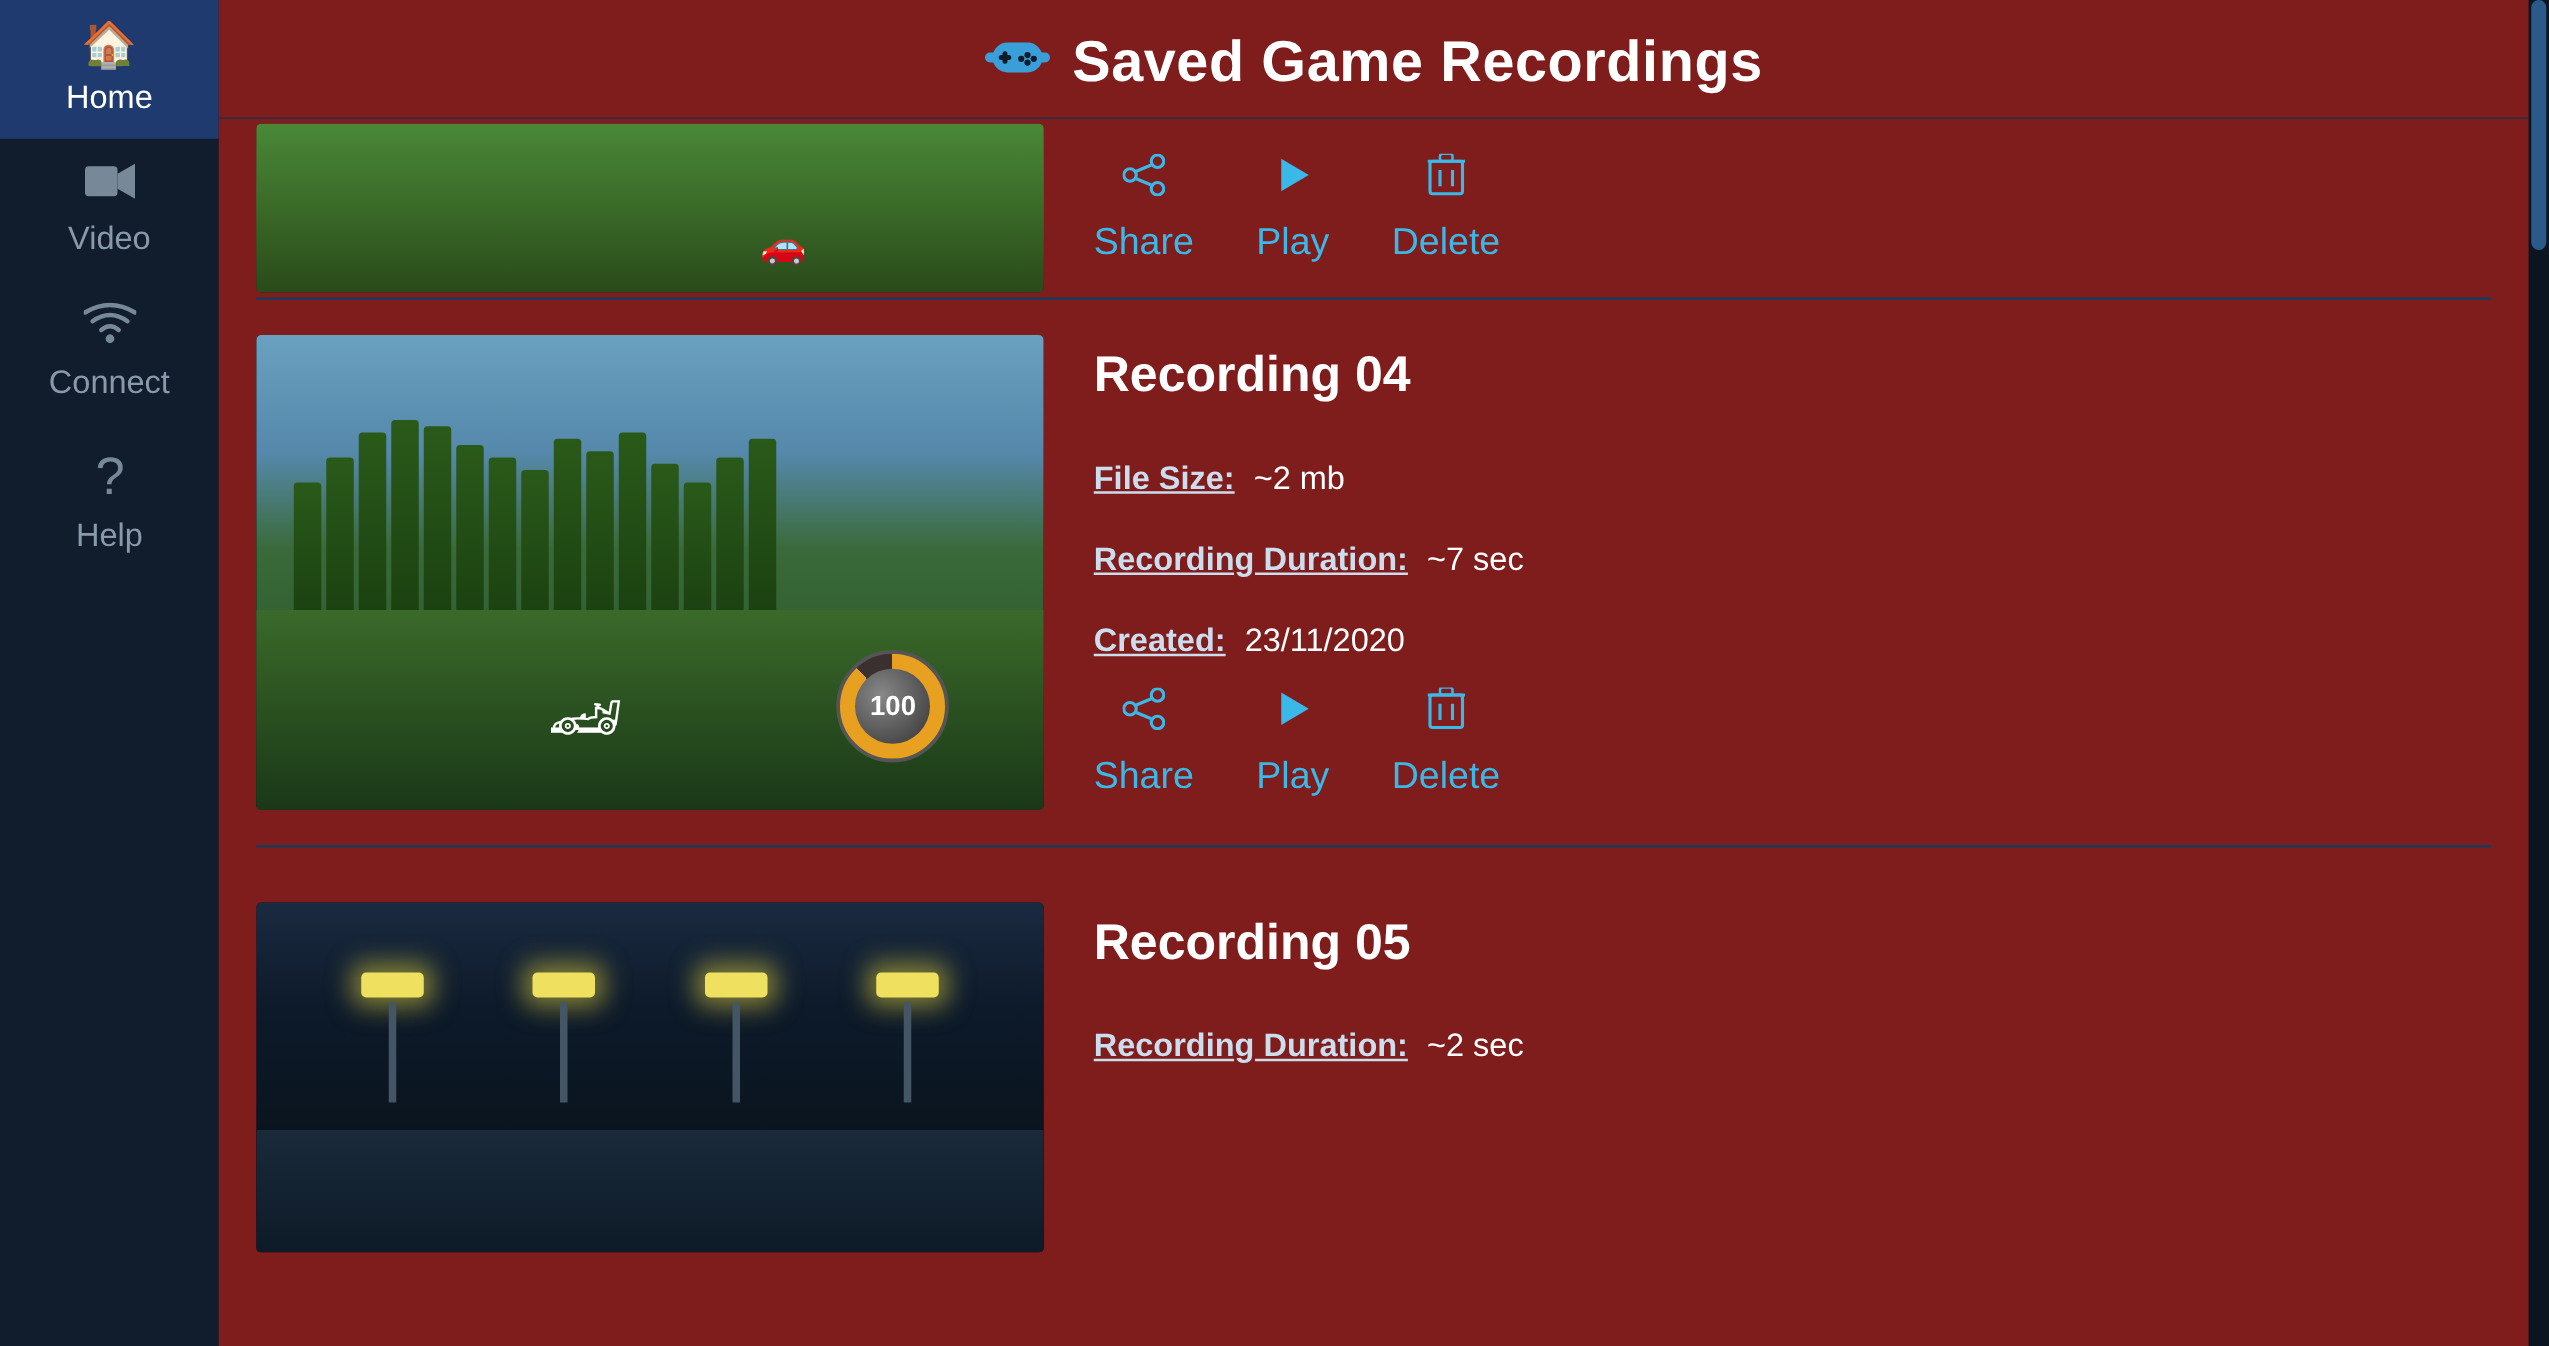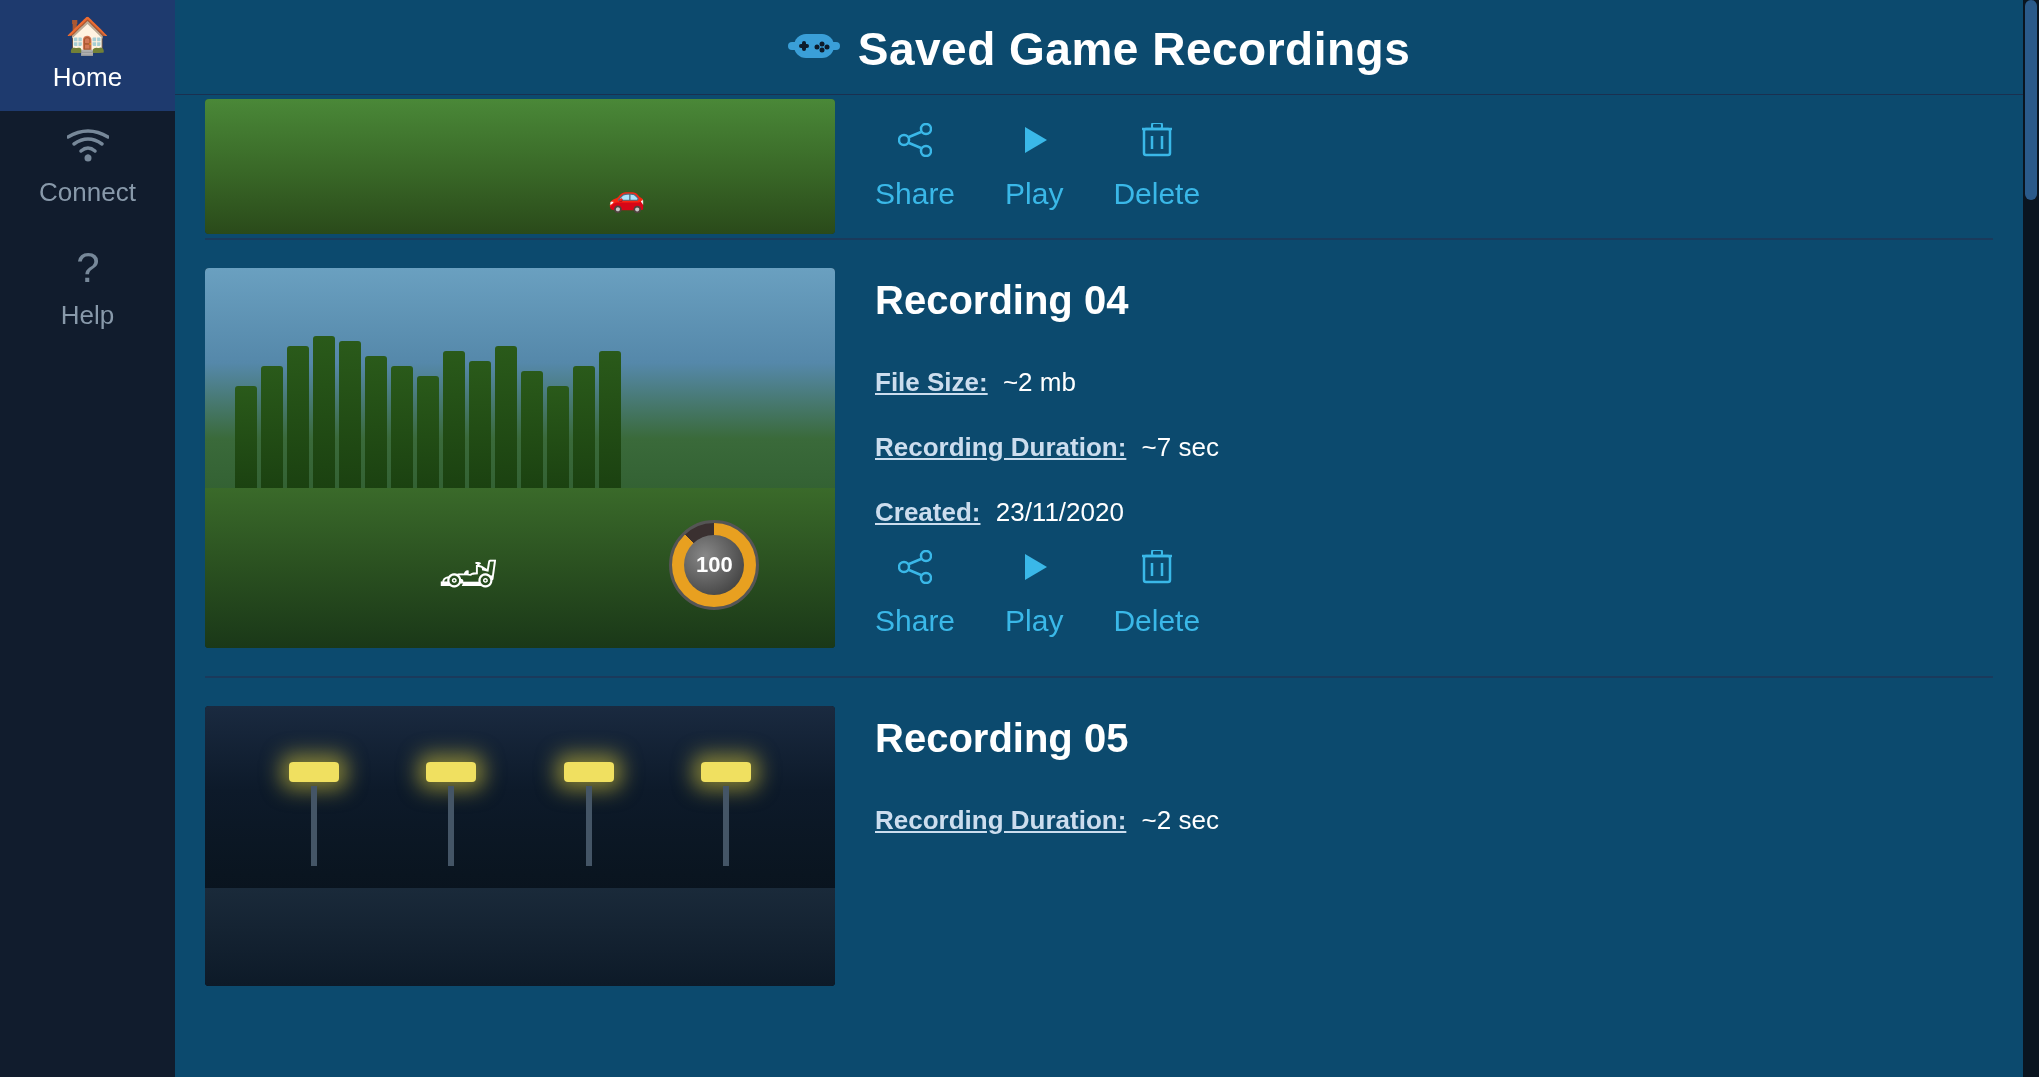--- a/index.html
+++ b/index.html
@@ -56,21 +56,21 @@
     .sidebar-item.active .label {
       color: #ffffff;
     }
 
     
     .main {
       flex: 1;
       display: flex;
       flex-direction: column;
       overflow: hidden;
-      background: #0c4a6e;
+      background: #7f1d1d;
     }
 
     
     .header {
       display: flex;
       align-items: center;
       justify-content: center;
       padding: 22px 0 18px 0;
       gap: 18px;
       border-bottom: 1px solid #1a3050;
@@ -374,20 +374,29 @@
       border-radius: 8px;
     }
   </style>
 </head>
 <body>
 
 <div class="sidebar">
   <div class="sidebar-item active">
     <span class="icon">🏠</span>
     <span class="label">Home</span>
+  </div>
+  <div class="sidebar-item">
+    <span class="icon">
+      <svg width="40" height="32" viewBox="0 0 40 32" fill="none">
+        <rect x="0" y="4" width="26" height="24" rx="3" fill="#778899"></rect>
+        <polygon points="26,10 40,2 40,30 26,22" fill="#778899"></polygon>
+      </svg>
+    </span>
+    <span class="label">Video</span>
   </div>
   <div class="sidebar-item">
     <span class="icon">
       <svg width="42" height="34" viewBox="0 0 42 34" fill="none">
         <path d="M21 28 Q21 28 21 28" stroke="#778899" stroke-width="5" stroke-linecap="round"></path>
         <path d="M14 22 Q21 16 28 22" stroke="#778899" stroke-width="3.5" fill="none" stroke-linecap="round"></path>
         <path d="M7 15 Q21 5 35 15" stroke="#778899" stroke-width="3.5" fill="none" stroke-linecap="round"></path>
         <path d="M1 8 Q21 -4 41 8" stroke="#778899" stroke-width="3.5" fill="none" stroke-linecap="round"></path>
         <circle cx="21" cy="29" r="3.5" fill="#778899"></circle>
       </svg>
@@ -546,21 +555,21 @@
                 <line x1="10" y1="13" x2="10" y2="26" stroke="#3ab8e8" stroke-width="2.5"></line>
                 <line x1="20" y1="13" x2="20" y2="26" stroke="#3ab8e8" stroke-width="2.5"></line>
               </svg>
             </span>
             <span>Delete</span>
           </button>
         </div>
       </div>
     </div>
 
-    <div class="recording-card" style="padding-bottom: 0; border-bottom: none; min-height: 280px; overflow: hidden;">
+    <div class="recording-card" style="padding-bottom: 0; border-bottom: none; min-height: 280px; overflow: hidden; margin-top: 16px;">
 
       <div class="recording-thumbnail" style="height: 280px;">
         <div class="field-bg-05">
 
           <div class="lights-row">
             <div class="light-post">
               <div class="light-head"></div>
               <div class="light-post-pole" style="height:80px"></div>
             </div>
             <div class="light-post">

